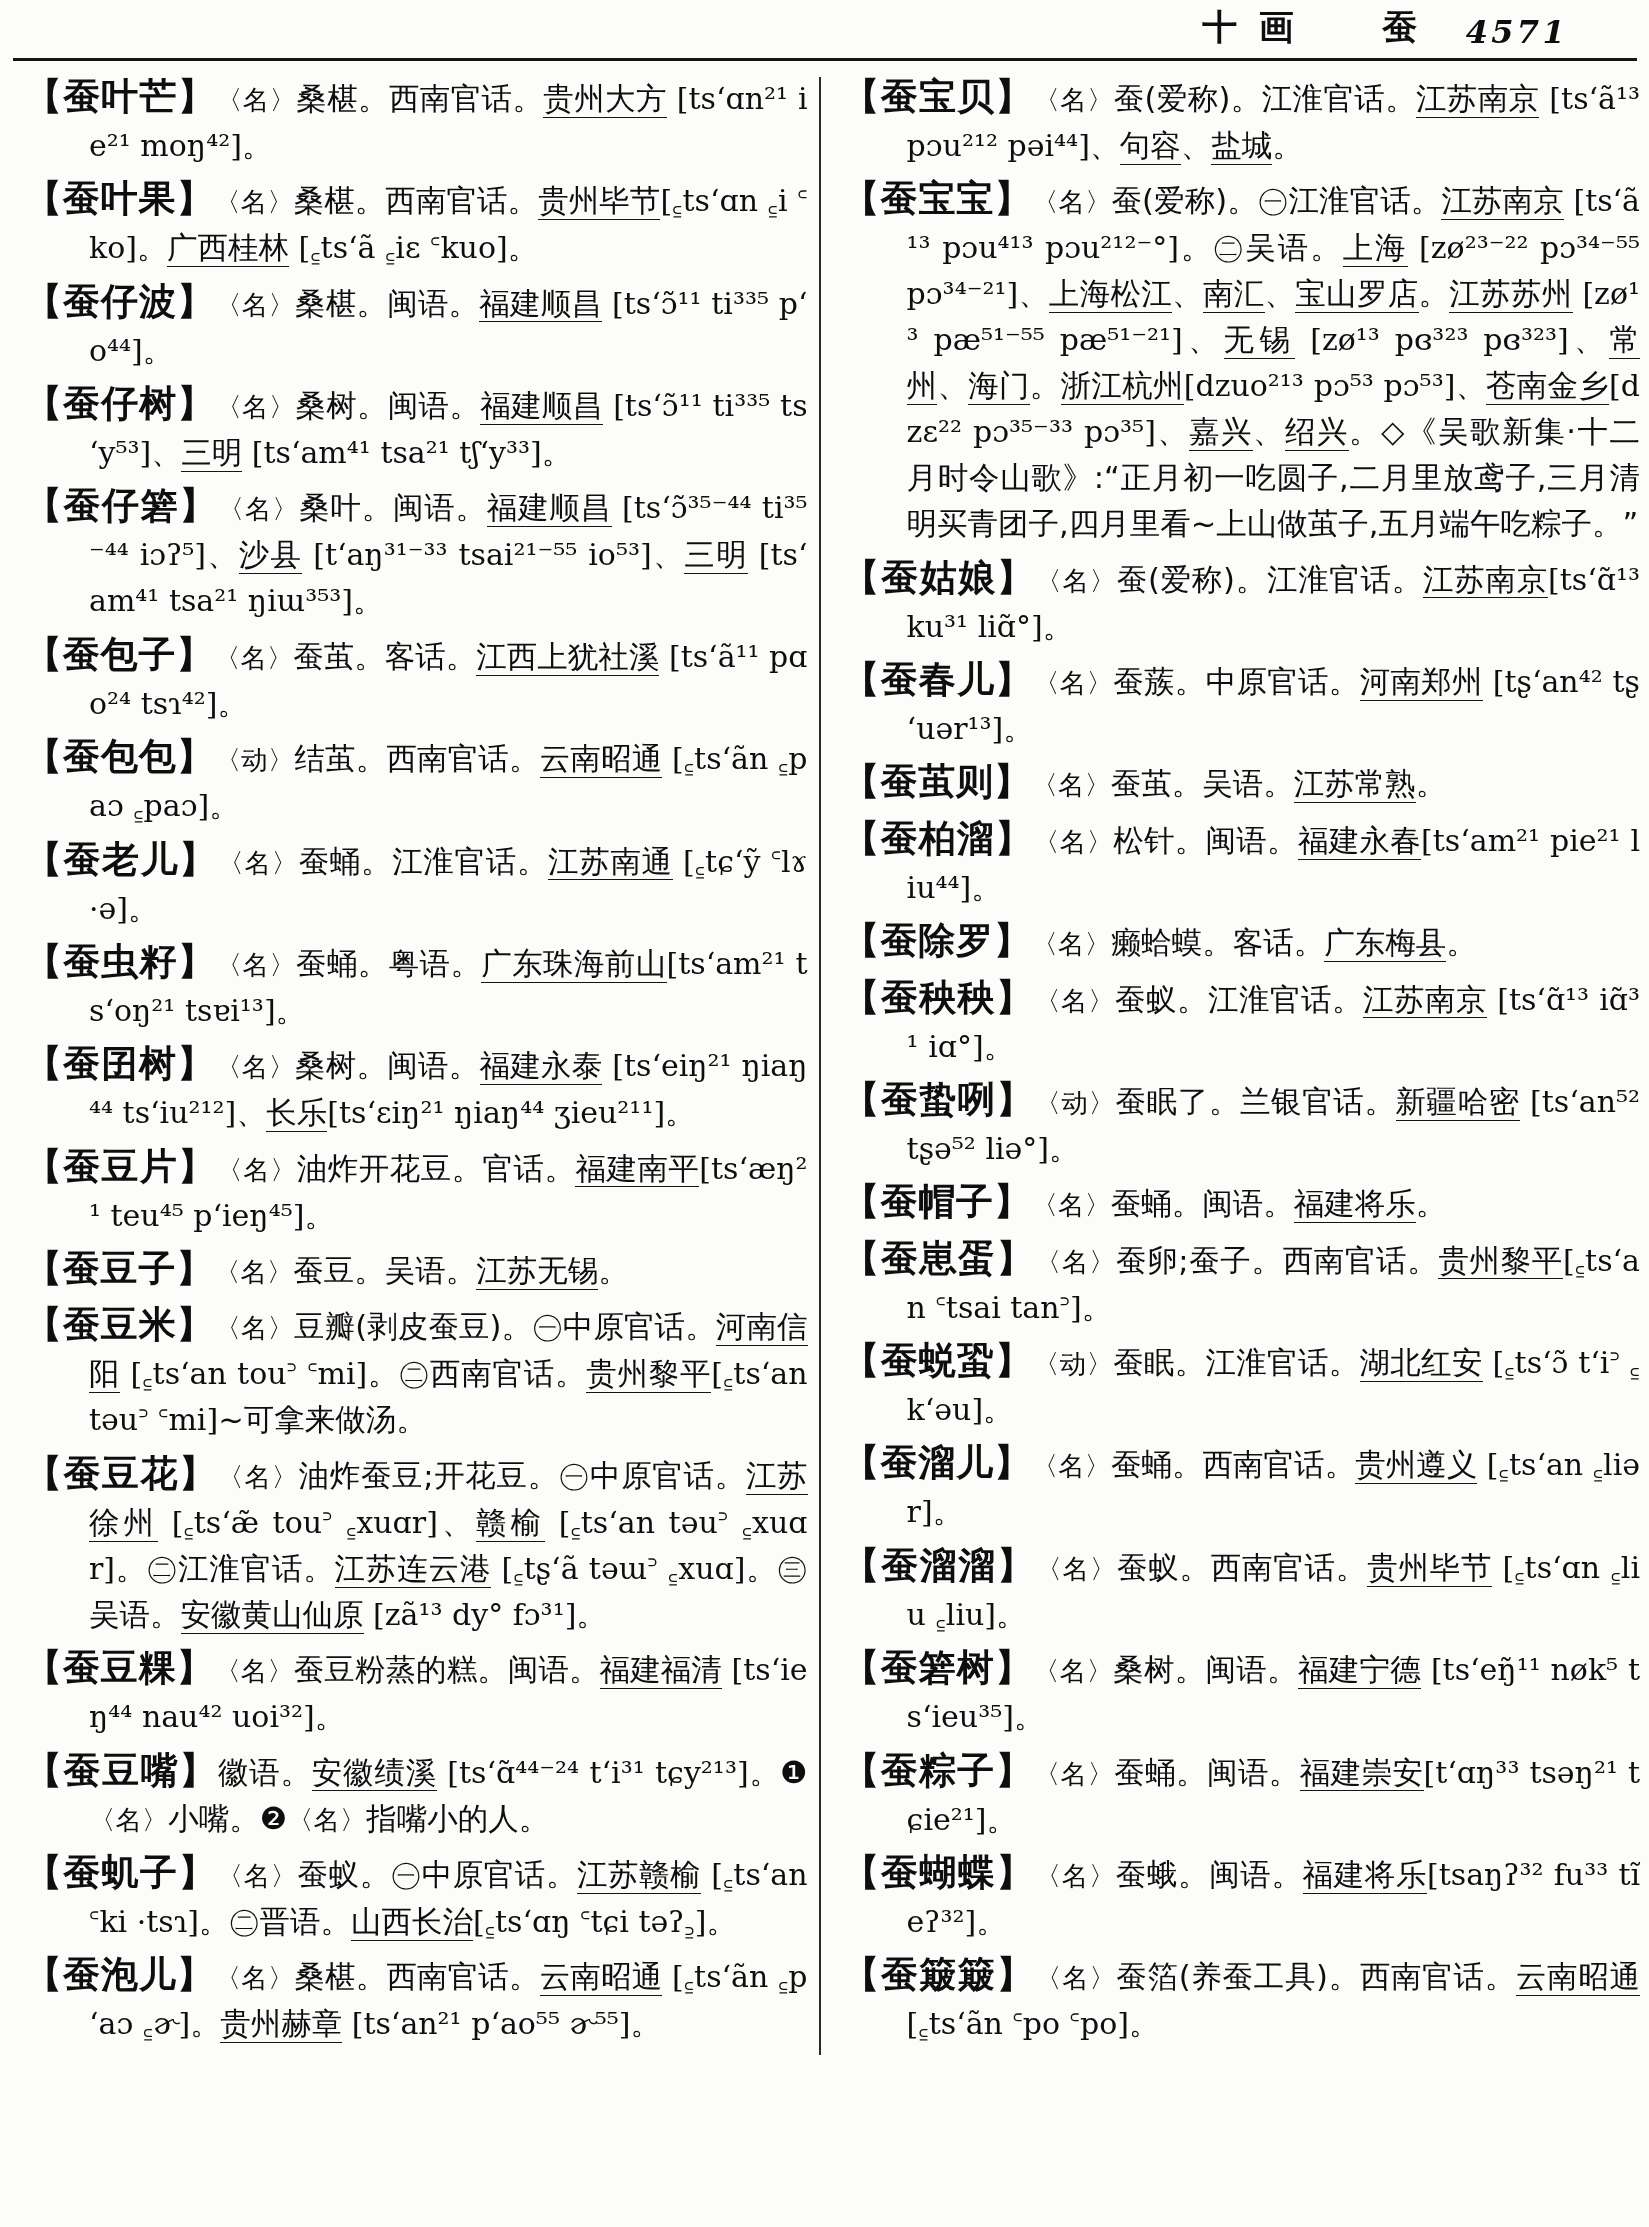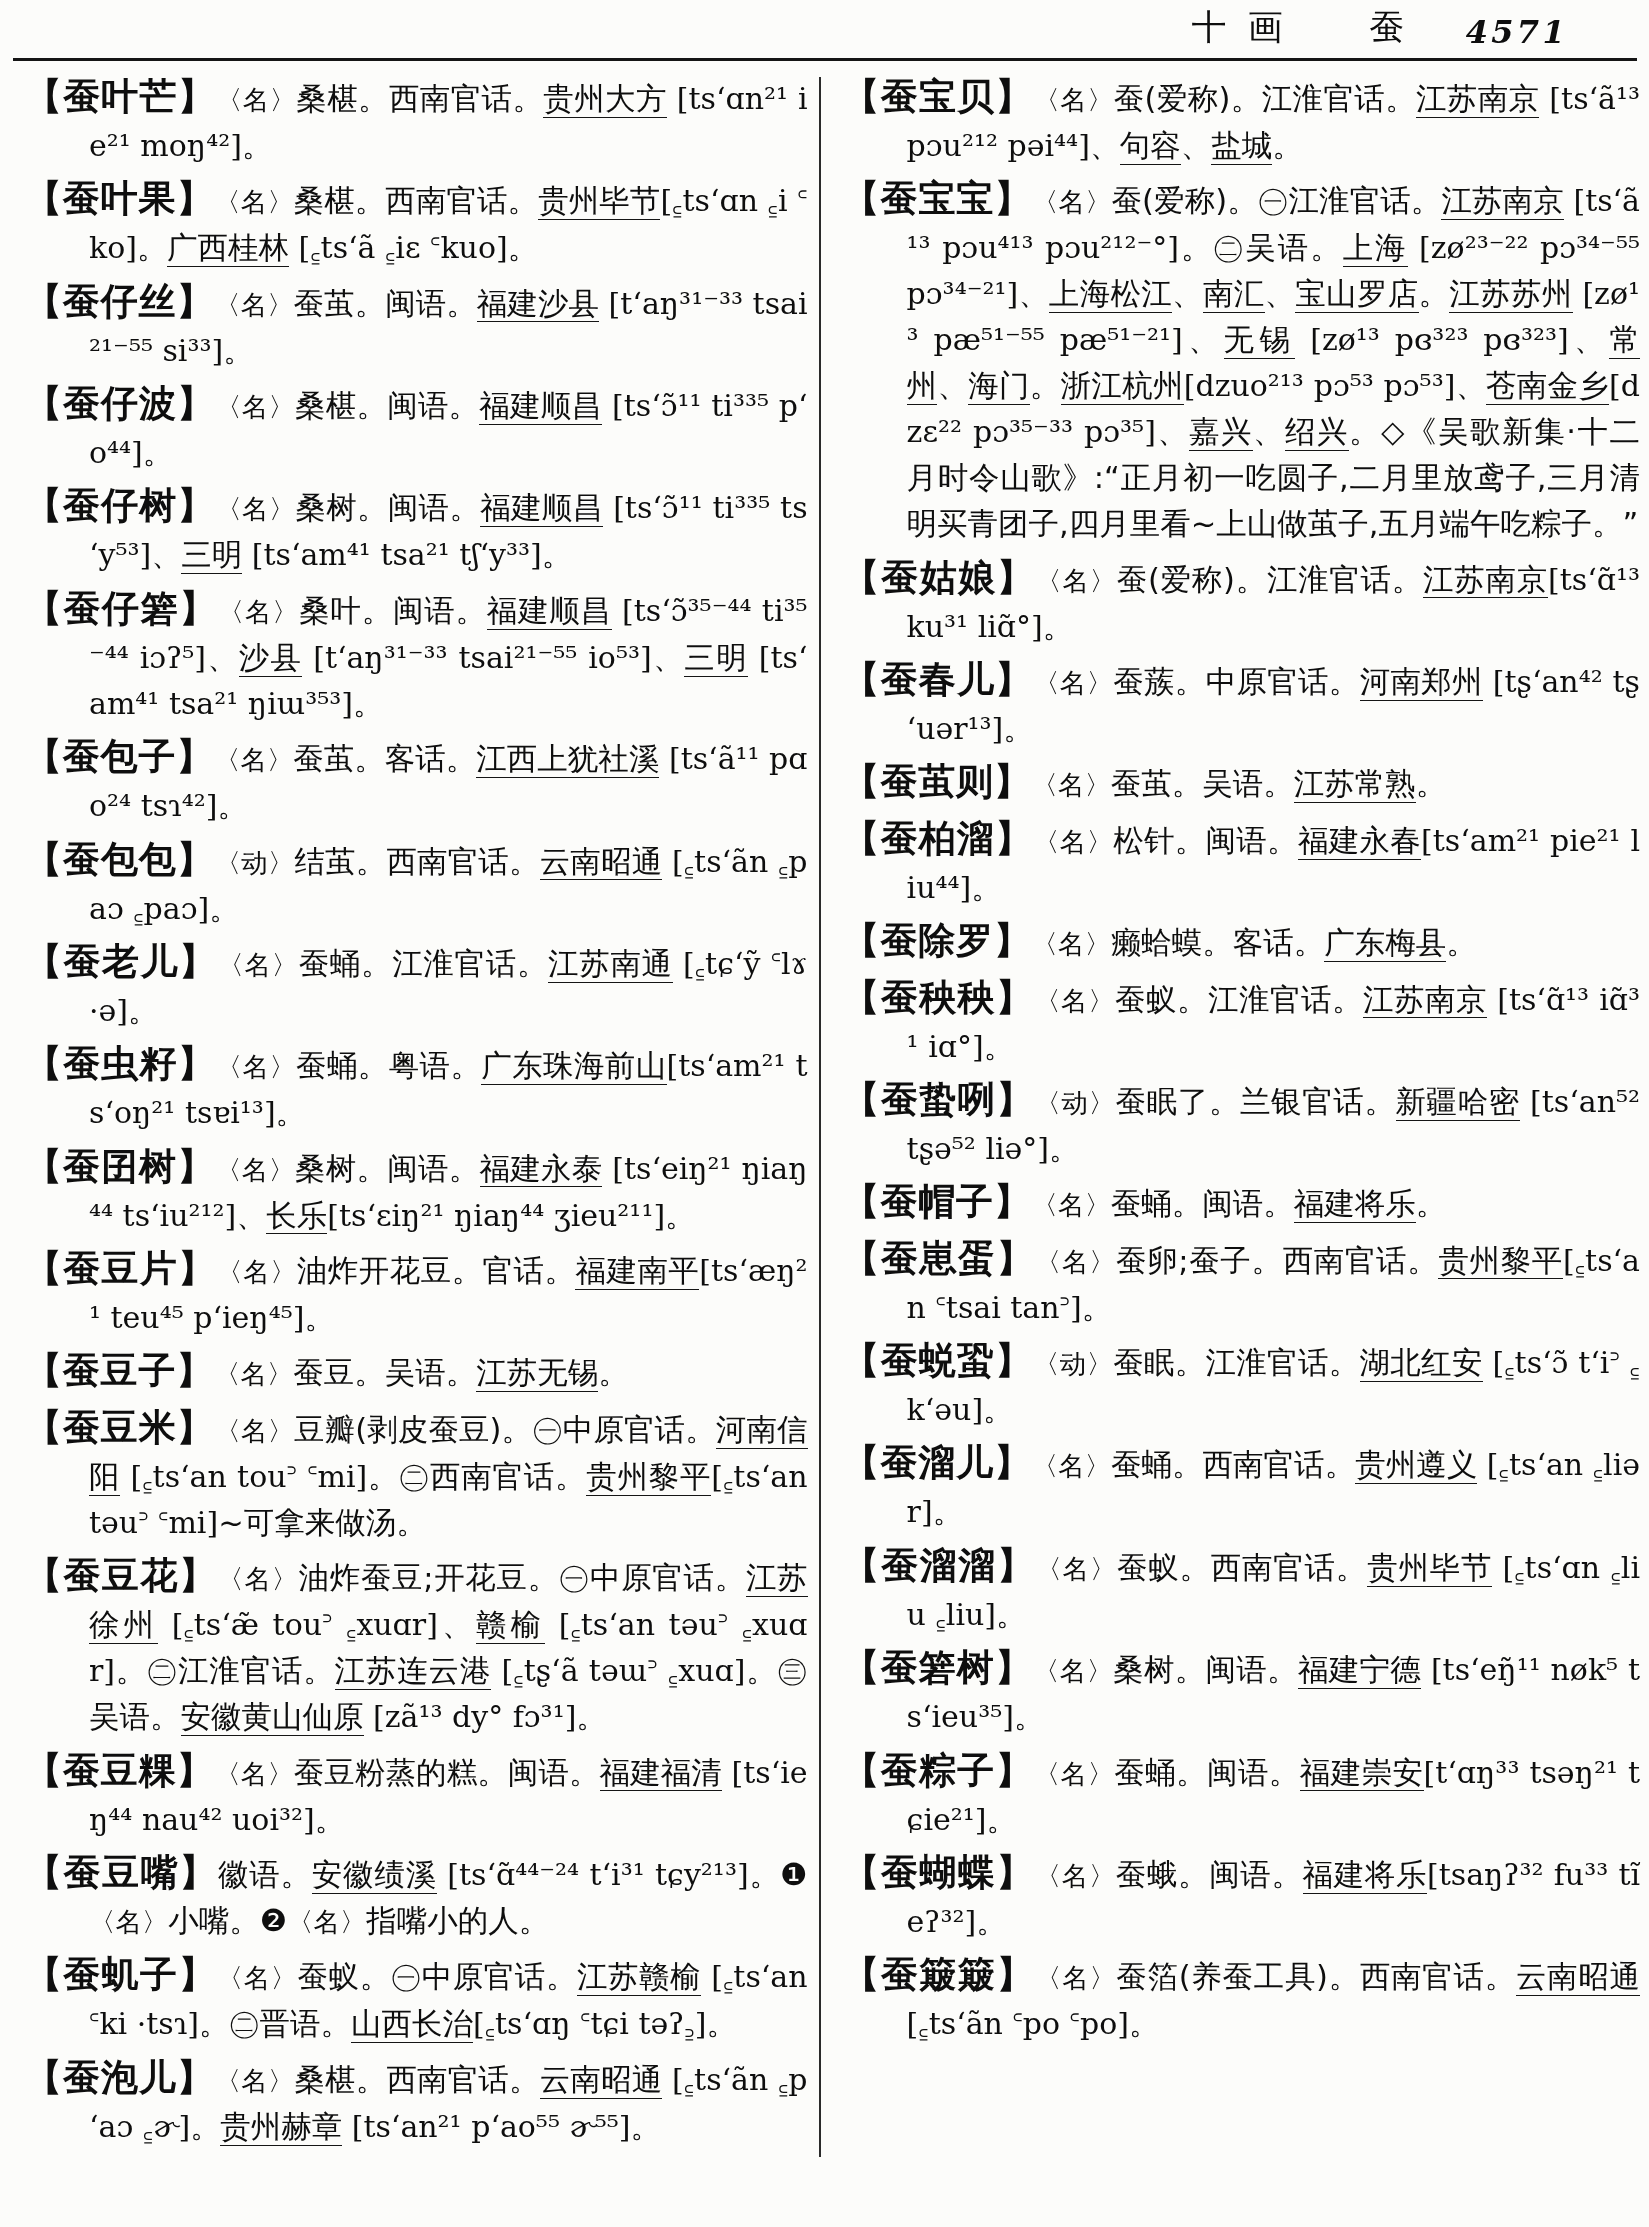--- a/index.html
+++ b/index.html
@@ -8,22 +8,22 @@
     background:#fcfcfa; color:#0e0e0e;
     font-family:"DejaVu Sans", sans-serif;
     -webkit-font-smoothing:antialiased;
   }
   .page { position:relative; width:1650px; height:2227px; overflow:hidden; box-sizing:border-box; }
   header.pagehead {
     height:51px; display:flex; justify-content:flex-end; align-items:flex-end;
     padding-top:6.6px; box-sizing:border-box;
   }
   .head-section {
-    font-size:35px; font-weight:400; letter-spacing:21.4px;
-    margin-right:40px; white-space:pre;
+    font-size:35px; font-weight:700; letter-spacing:21.4px;
+    margin-right:27px; white-space:pre;
   }
   .head-page {
     font-family:"DejaVu Serif", serif;
     font-size:32px; font-weight:700; font-style:italic;
     letter-spacing:3.3px; margin-right:82px;
   }
   .head-rule { border-top:3.3px solid #151515; margin:6.6px 13.2px 0 13.2px; }
   main.columns { display:flex; padding:13.2px 10px 0 25px; box-sizing:border-box; }
   section.col { width:789px; }
   section.col.right { width:804px;margin-left:12px; }
@@ -47,21 +47,20 @@
 <div class="page">
   <header class="pagehead">
     <span class="head-section">十画  蚕</span>
     <span class="head-page">4571</span>
   </header>
   <div class="head-rule"></div>
   <main class="columns">
     <section class="col left" id="col-left">
         <p class="entry"><span class="s-hw">【蚕叶芒】</span><span class="s-pos">〈名〉</span><span class="s-def">桑椹。西南官话。</span><span class="s-place">贵州大方</span><span class="s-ipa"> [tsʻɑn²¹ ie²¹ moŋ⁴²]。</span></p>
         <p class="entry"><span class="s-hw">【蚕叶果】</span><span class="s-pos">〈名〉</span><span class="s-def">桑椹。西南官话。</span><span class="s-place">贵州毕节</span><span class="s-ipa">[꜁tsʻɑn ꜁i ꜂ko]。</span><span class="s-place">广西桂林</span><span class="s-ipa"> [꜁tsʻã ꜁iɛ ꜂kuo]。</span></p>
-        <p class="entry"><span class="s-hw">【蚕仔丝】</span><span class="s-pos">〈名〉</span><span class="s-def">蚕茧。闽语。</span><span class="s-place">福建沙县</span><span class="s-ipa"> [tʻaŋ³¹⁻³³ tsai²¹⁻⁵⁵ si³³]。</span></p>
         <p class="entry"><span class="s-hw">【蚕仔波】</span><span class="s-pos">〈名〉</span><span class="s-def">桑椹。闽语。</span><span class="s-place">福建顺昌</span><span class="s-ipa"> [tsʻɔ̃¹¹ ti³³⁵ pʻo⁴⁴]。</span></p>
         <p class="entry"><span class="s-hw">【蚕仔树】</span><span class="s-pos">〈名〉</span><span class="s-def">桑树。闽语。</span><span class="s-place">福建顺昌</span><span class="s-ipa"> [tsʻɔ̃¹¹ ti³³⁵ tsʻy⁵³]、</span><span class="s-place">三明</span><span class="s-ipa"> [tsʻam⁴¹ tsa²¹ tʃʻy³³]。</span></p>
         <p class="entry"><span class="s-hw">【蚕仔箬】</span><span class="s-pos">〈名〉</span><span class="s-def">桑叶。闽语。</span><span class="s-place">福建顺昌</span><span class="s-ipa"> [tsʻɔ̃³⁵⁻⁴⁴ ti³⁵⁻⁴⁴ iɔʔ⁵]、</span><span class="s-place">沙县</span><span class="s-ipa"> [tʻaŋ³¹⁻³³ tsai²¹⁻⁵⁵ io⁵³]、</span><span class="s-place">三明</span><span class="s-ipa"> [tsʻam⁴¹ tsa²¹ ŋiɯ³⁵³]。</span></p>
         <p class="entry"><span class="s-hw">【蚕包子】</span><span class="s-pos">〈名〉</span><span class="s-def">蚕茧。客话。</span><span class="s-place">江西上犹社溪</span><span class="s-ipa"> [tsʻã¹¹ pɑo²⁴ tsɿ⁴²]。</span></p>
         <p class="entry"><span class="s-hw">【蚕包包】</span><span class="s-pos">〈动〉</span><span class="s-def">结茧。西南官话。</span><span class="s-place">云南昭通</span><span class="s-ipa"> [꜁tsʻãn ꜁paɔ ꜁paɔ]。</span></p>
         <p class="entry"><span class="s-hw">【蚕老儿】</span><span class="s-pos">〈名〉</span><span class="s-def">蚕蛹。江淮官话。</span><span class="s-place">江苏南通</span><span class="s-ipa"> [꜁tɕʻỹ ꜂lɤ ·ə]。</span></p>
         <p class="entry"><span class="s-hw">【蚕虫籽】</span><span class="s-pos">〈名〉</span><span class="s-def">蚕蛹。粤语。</span><span class="s-place">广东珠海前山</span><span class="s-ipa">[tsʻam²¹ tsʻoŋ²¹ tsɐi¹³]。</span></p>
         <p class="entry"><span class="s-hw">【蚕囝树】</span><span class="s-pos">〈名〉</span><span class="s-def">桑树。闽语。</span><span class="s-place">福建永泰</span><span class="s-ipa"> [tsʻeiŋ²¹ ŋiaŋ⁴⁴ tsʻiu²¹²]、</span><span class="s-place">长乐</span><span class="s-ipa">[tsʻɛiŋ²¹ ŋiaŋ⁴⁴ ʒieu²¹¹]。</span></p>
         <p class="entry"><span class="s-hw">【蚕豆片】</span><span class="s-pos">〈名〉</span><span class="s-def">油炸开花豆。官话。</span><span class="s-place">福建南平</span><span class="s-ipa">[tsʻæŋ²¹ teu⁴⁵ pʻieŋ⁴⁵]。</span></p>
         <p class="entry"><span class="s-hw">【蚕豆子】</span><span class="s-pos">〈名〉</span><span class="s-def">蚕豆。吴语。</span><span class="s-place">江苏无锡</span><span class="s-def">。</span></p>

